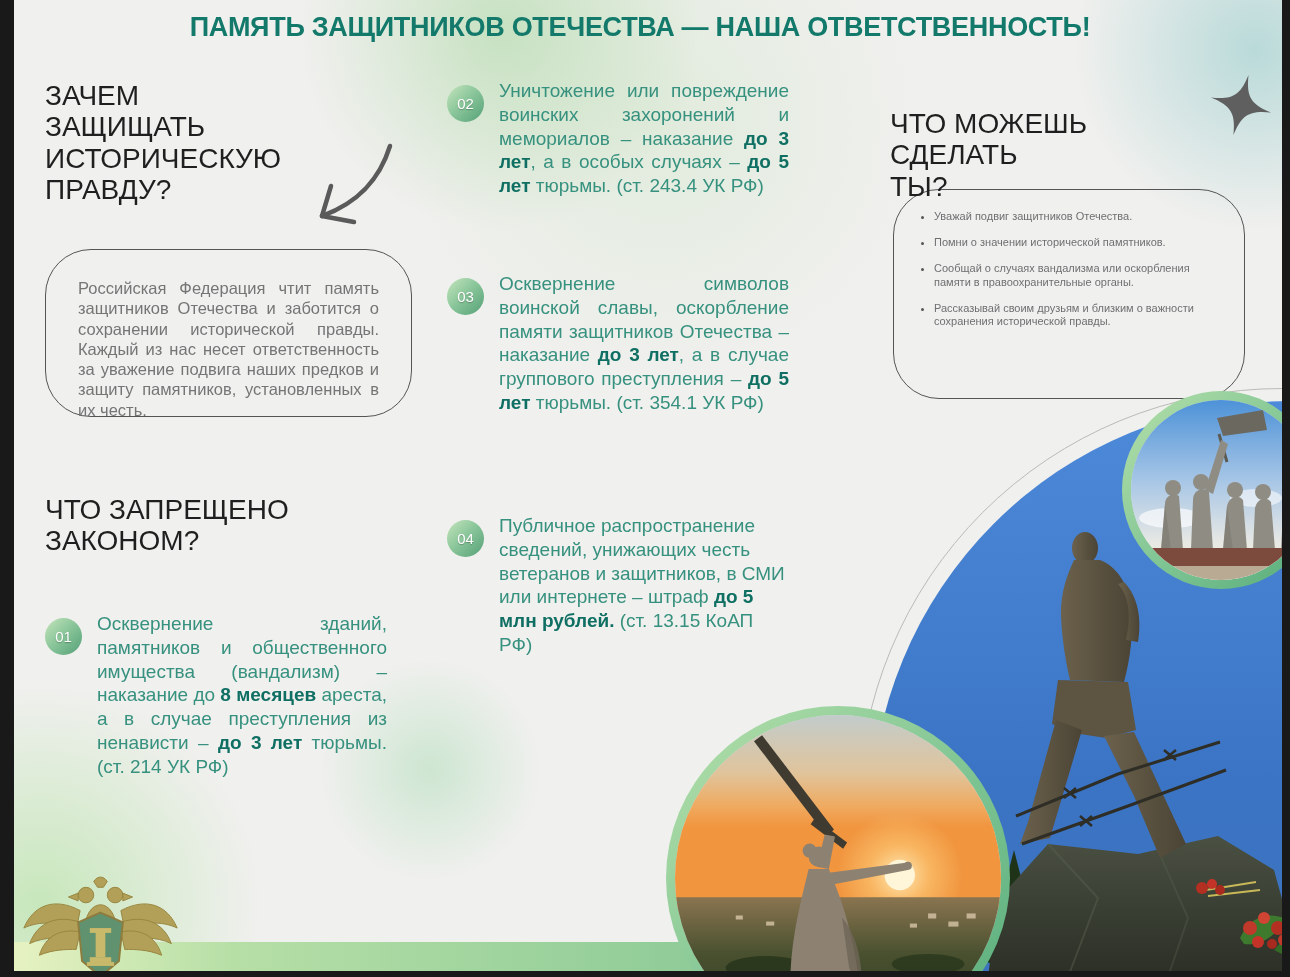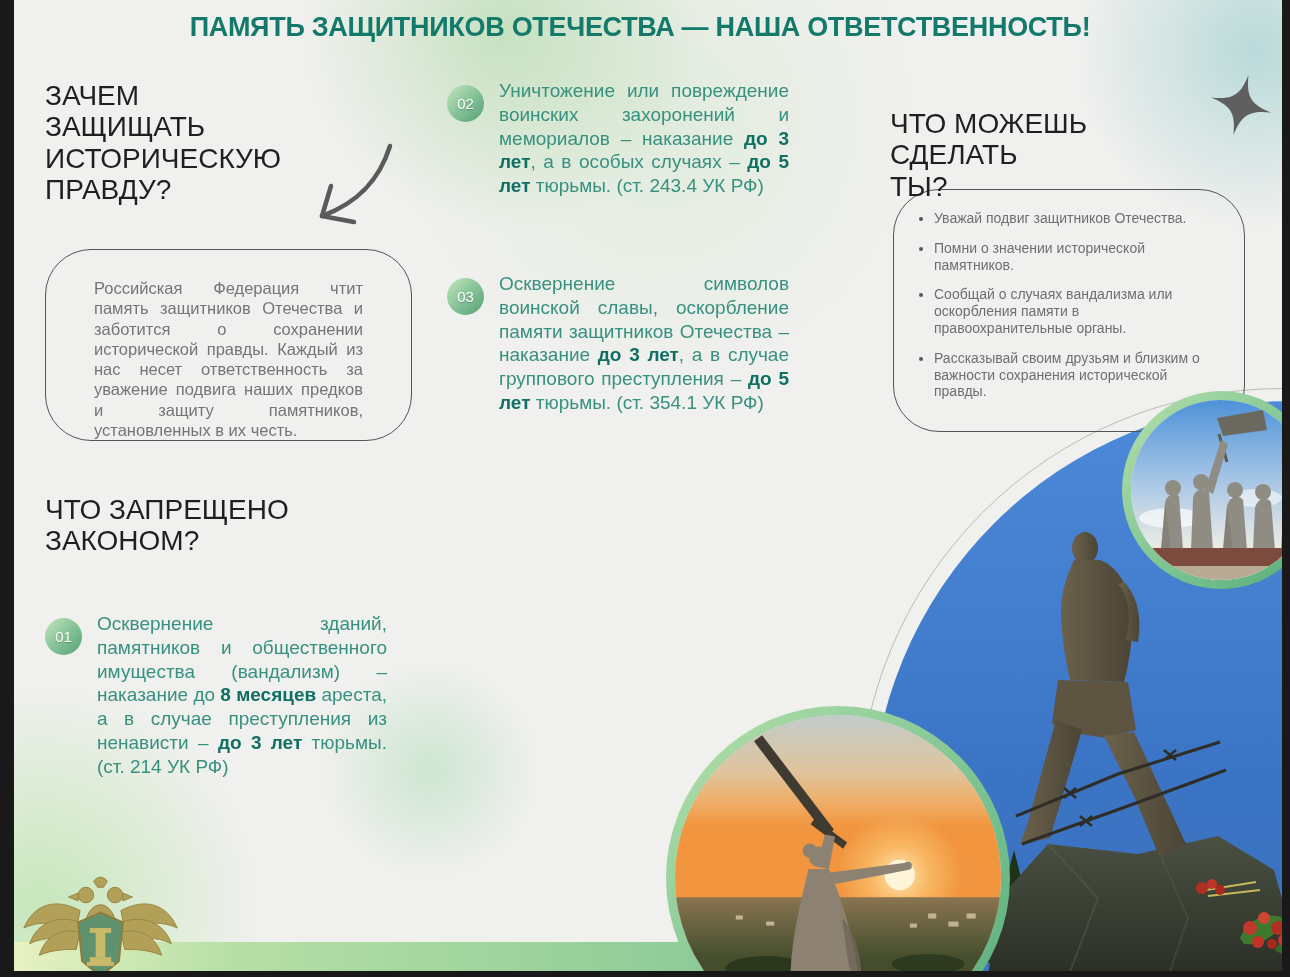--- a/index.html
+++ b/index.html
@@ -23,25 +23,25 @@
   .title{position:absolute;left:0;right:10px;top:12px;margin:0;text-align:center;z-index:10;
     font-size:27px;font-weight:bold;color:#12796b;letter-spacing:-.3px;}
   .h2{position:absolute;margin:0;z-index:10;color:#1f1f1f;font-weight:400;font-size:28px;
     line-height:1.12;white-space:pre-line;}
   .h-why{left:45px;top:80px;width:320px;}
   .h-forbidden{left:45px;top:494px;width:340px;}
   .h-can{left:890px;top:84px;width:330px;margin-top:24px;}
   .arrow-icon{position:absolute;left:306px;top:140px;z-index:10;}
   .sparkle-icon{position:absolute;left:1210px;top:74px;z-index:10;}
   .round-box{position:absolute;border:1.6px solid #555;border-radius:46px;z-index:4;background:transparent;}
-  .intro-box{left:45px;top:249px;width:367px;height:192px;padding:28px 48px;box-sizing:border-box;}
+  .intro-box{left:45px;top:249px;width:367px;height:168px;padding:28px 32px;box-sizing:border-box;}
   .intro-box p{margin:0;font-size:16.5px;line-height:1.23;color:#757576;text-align:justify;}
   .bullets-box{left:893px;top:189px;width:352px;min-height:210px;padding:20px 26px 18px 20px;box-sizing:border-box;}
   .bullets-box ul{margin:0;padding:0 0 0 20px;}
-  .bullets-box li{font-size:14px;line-height:1.2;color:#6e6f70;margin:0 3px 13px 0;}
+  .bullets-box li{font-size:11px;line-height:1.2;color:#6e6f70;margin:0 3px 13px 0;}
   .bullets-box li::marker{color:#555;}
   .law-item{position:absolute;z-index:10;}
   .badge{position:absolute;left:0;top:6px;width:37px;height:37px;border-radius:50%;
     display:flex;align-items:center;justify-content:center;
     background:linear-gradient(135deg,#c6e5bd 0%,#8cc79b 45%,#55a077 100%);
     color:#fff;font-weight:normal;font-size:15px;text-shadow:0 1px 1px rgba(0,0,0,.25);}
   .law-text{margin:0 0 0 52px;width:290px;font-size:19px;line-height:1.25;color:#37917f;text-align:justify;}
   .law-text.left{text-align:left;}
   .law-text b{color:#0f6f63;}
   .item-1{left:45px;top:612px;}
@@ -103,20 +103,26 @@
     <p class="law-text"><span>Уничтожение или повреждение воинских захоронений и мемориалов – наказание </span><b>до 3 лет</b><span>, а в особых случаях – </span><b>до 5 лет</b><span> тюрьмы. (ст. 243.4 УК РФ)</span></p>
   </div>
 
   <div class="law-item item-3">
     <div class="badge">
         <span>03</span>
       </div>
     <p class="law-text"><span>Осквернение символов воинской славы, оскорбление памяти защитников Отечества – наказание </span><b>до 3 лет</b><span>, а в случае группового преступления – </span><b>до 5 лет</b><span> тюрьмы. (ст. 354.1 УК РФ)</span></p>
   </div>
 
+  <div class="law-item item-4">
+    <div class="badge">
+        <span>04</span>
+      </div>
+    <p class="law-text left"><span>Публичное распространение сведений, унижающих честь ветеранов и защитников, в СМИ или интернете – штраф </span><b>до 5 млн рублей.</b><span> (ст. 13.15 КоАП РФ)</span></p>
+  </div>
 
   <h2 class="h2 h-can">ЧТО МОЖЕШЬ СДЕЛАТЬ
 ТЫ?</h2>
 
   <svg class="sparkle-icon" width="62" height="62" viewBox="0 0 100 100">
     <path d="M50,0 C55,35 65,45 100,50 C65,55 55,65 50,100 C45,65 35,55 0,50 C35,45 45,35 50,0 Z" fill="#5f5f5f" transform="rotate(14 50 50)"></path>
   </svg>
 
   <div class="round-box bullets-box">
     <ul>

